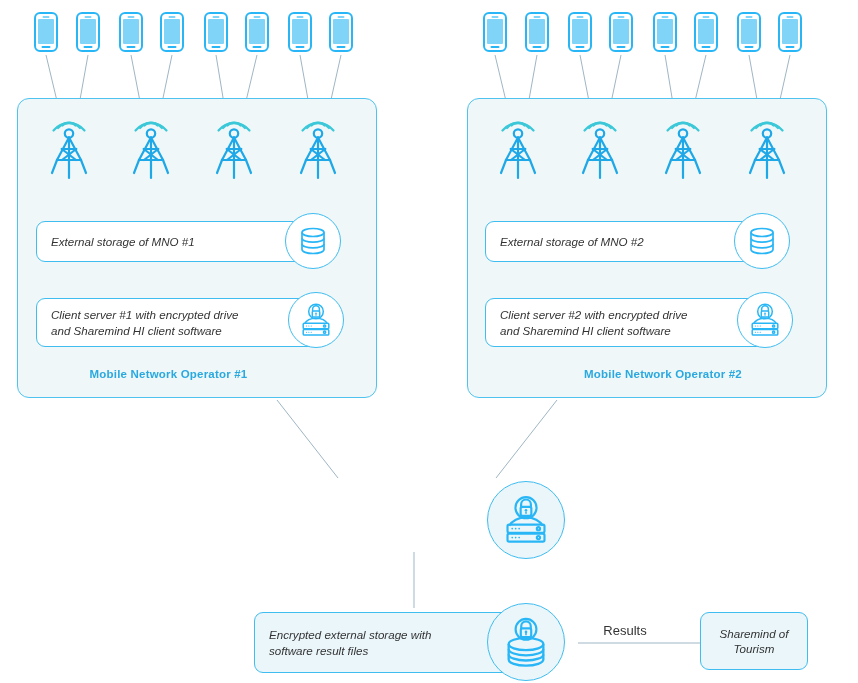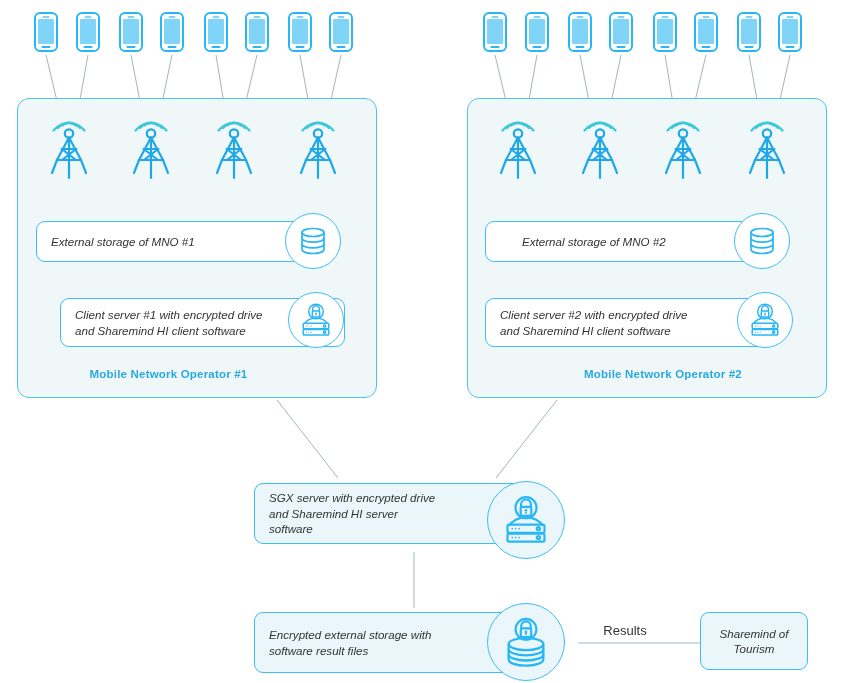--- a/index.html
+++ b/index.html
@@ -218,21 +218,21 @@
     <svg width="34" height="34" viewBox="0 0 34 34">
       <g fill="none" stroke="#29b6f6" stroke-width="1.7">
         <ellipse cx="17" cy="8.5" rx="11" ry="4"></ellipse>
         <path d="M6 8.5 V25.5 A11 4 0 0 0 28 25.5 V8.5"></path>
         <path d="M6 14.2 A11 4 0 0 0 28 14.2"></path>
         <path d="M6 19.9 A11 4 0 0 0 28 19.9"></path>
       </g>
     </svg>
   </div>
 
-  <div class="box" style="left:36px;top:298px;width:285px;height:49px;margin-left:24px;">
+  <div class="box" style="left:36px;top:298px;width:285px;height:49px;">
     <span class="txt"><span>Client server #1 with encrypted drive</span><br><span>and Sharemind HI client software</span></span>
   </div>
   <div class="badge" style="left:288px;top:292px;width:56px;height:56px;">
     <svg width="36" height="36" viewBox="0 0 36 36">
       <g fill="none" stroke="#29b6f6" stroke-width="1.5">
         <circle cx="18" cy="9.5" r="7.3"></circle>
         <path d="M14.6 9.3 v-2.1 a3.4 3.4 0 0 1 6.8 0 v2.1"></path>
         <rect x="14.3" y="8.9" width="7.4" height="6.2" rx="1.2"></rect>
         <circle cx="18" cy="11.3" r="0.9" fill="#29b6f6" stroke="none"></circle>
         <path d="M18 12.1 v1.6" stroke-width="1.1"></path>
@@ -242,21 +242,21 @@
         <g stroke-width="1.1" stroke-linecap="round">
           <path d="M8.4 24 h0.1 M10.8 24 h0.1 M13.2 24 h0.1"></path>
           <path d="M8.4 30.2 h0.1 M10.8 30.2 h0.1 M13.2 30.2 h0.1"></path>
         </g>
         <circle cx="26.6" cy="24" r="1.1"></circle>
         <circle cx="26.6" cy="30.2" r="1.1"></circle>
       </g>
     </svg>
   </div>
 
-  <div class="box" style="left:485px;top:221px;width:285px;height:41px;padding-left:22px;">
+  <div class="box" style="left:485px;top:221px;width:285px;height:41px;">
     <span class="txt">External storage of MNO #2</span>
   </div>
   <div class="badge" style="left:734px;top:213px;width:56px;height:56px;">
     <svg width="34" height="34" viewBox="0 0 34 34">
       <g fill="none" stroke="#29b6f6" stroke-width="1.7">
         <ellipse cx="17" cy="8.5" rx="11" ry="4"></ellipse>
         <path d="M6 8.5 V25.5 A11 4 0 0 0 28 25.5 V8.5"></path>
         <path d="M6 14.2 A11 4 0 0 0 28 14.2"></path>
         <path d="M6 19.9 A11 4 0 0 0 28 19.9"></path>
       </g>
@@ -280,23 +280,20 @@
         <g stroke-width="1.1" stroke-linecap="round">
           <path d="M8.4 24 h0.1 M10.8 24 h0.1 M13.2 24 h0.1"></path>
           <path d="M8.4 30.2 h0.1 M10.8 30.2 h0.1 M13.2 30.2 h0.1"></path>
         </g>
         <circle cx="26.6" cy="24" r="1.1"></circle>
         <circle cx="26.6" cy="30.2" r="1.1"></circle>
       </g>
     </svg>
   </div>
 
-  <div class="box tinted" style="left:254px;top:483px;width:272px;height:61px;">
-    <span class="txt" style="padding-right:85px;"><span>SGX server with encrypted drive</span><br><span>and Sharemind HI server software</span></span>
-  </div>
   <div class="badge tinted" style="left:487px;top:481px;width:78px;height:78px;">
     <svg width="52" height="52" viewBox="0 0 36 36">
       <g fill="none" stroke="#29b6f6" stroke-width="1.5">
         <circle cx="18" cy="9.5" r="7.3"></circle>
         <path d="M14.6 9.3 v-2.1 a3.4 3.4 0 0 1 6.8 0 v2.1"></path>
         <rect x="14.3" y="8.9" width="7.4" height="6.2" rx="1.2"></rect>
         <circle cx="18" cy="11.3" r="0.9" fill="#29b6f6" stroke="none"></circle>
         <path d="M18 12.1 v1.6" stroke-width="1.1"></path>
         <path d="M6.4 22 A12.4 9 0 0 1 29.6 22"></path>
         <rect x="5.2" y="21.2" width="25.6" height="5.6" rx="1.1"></rect>

